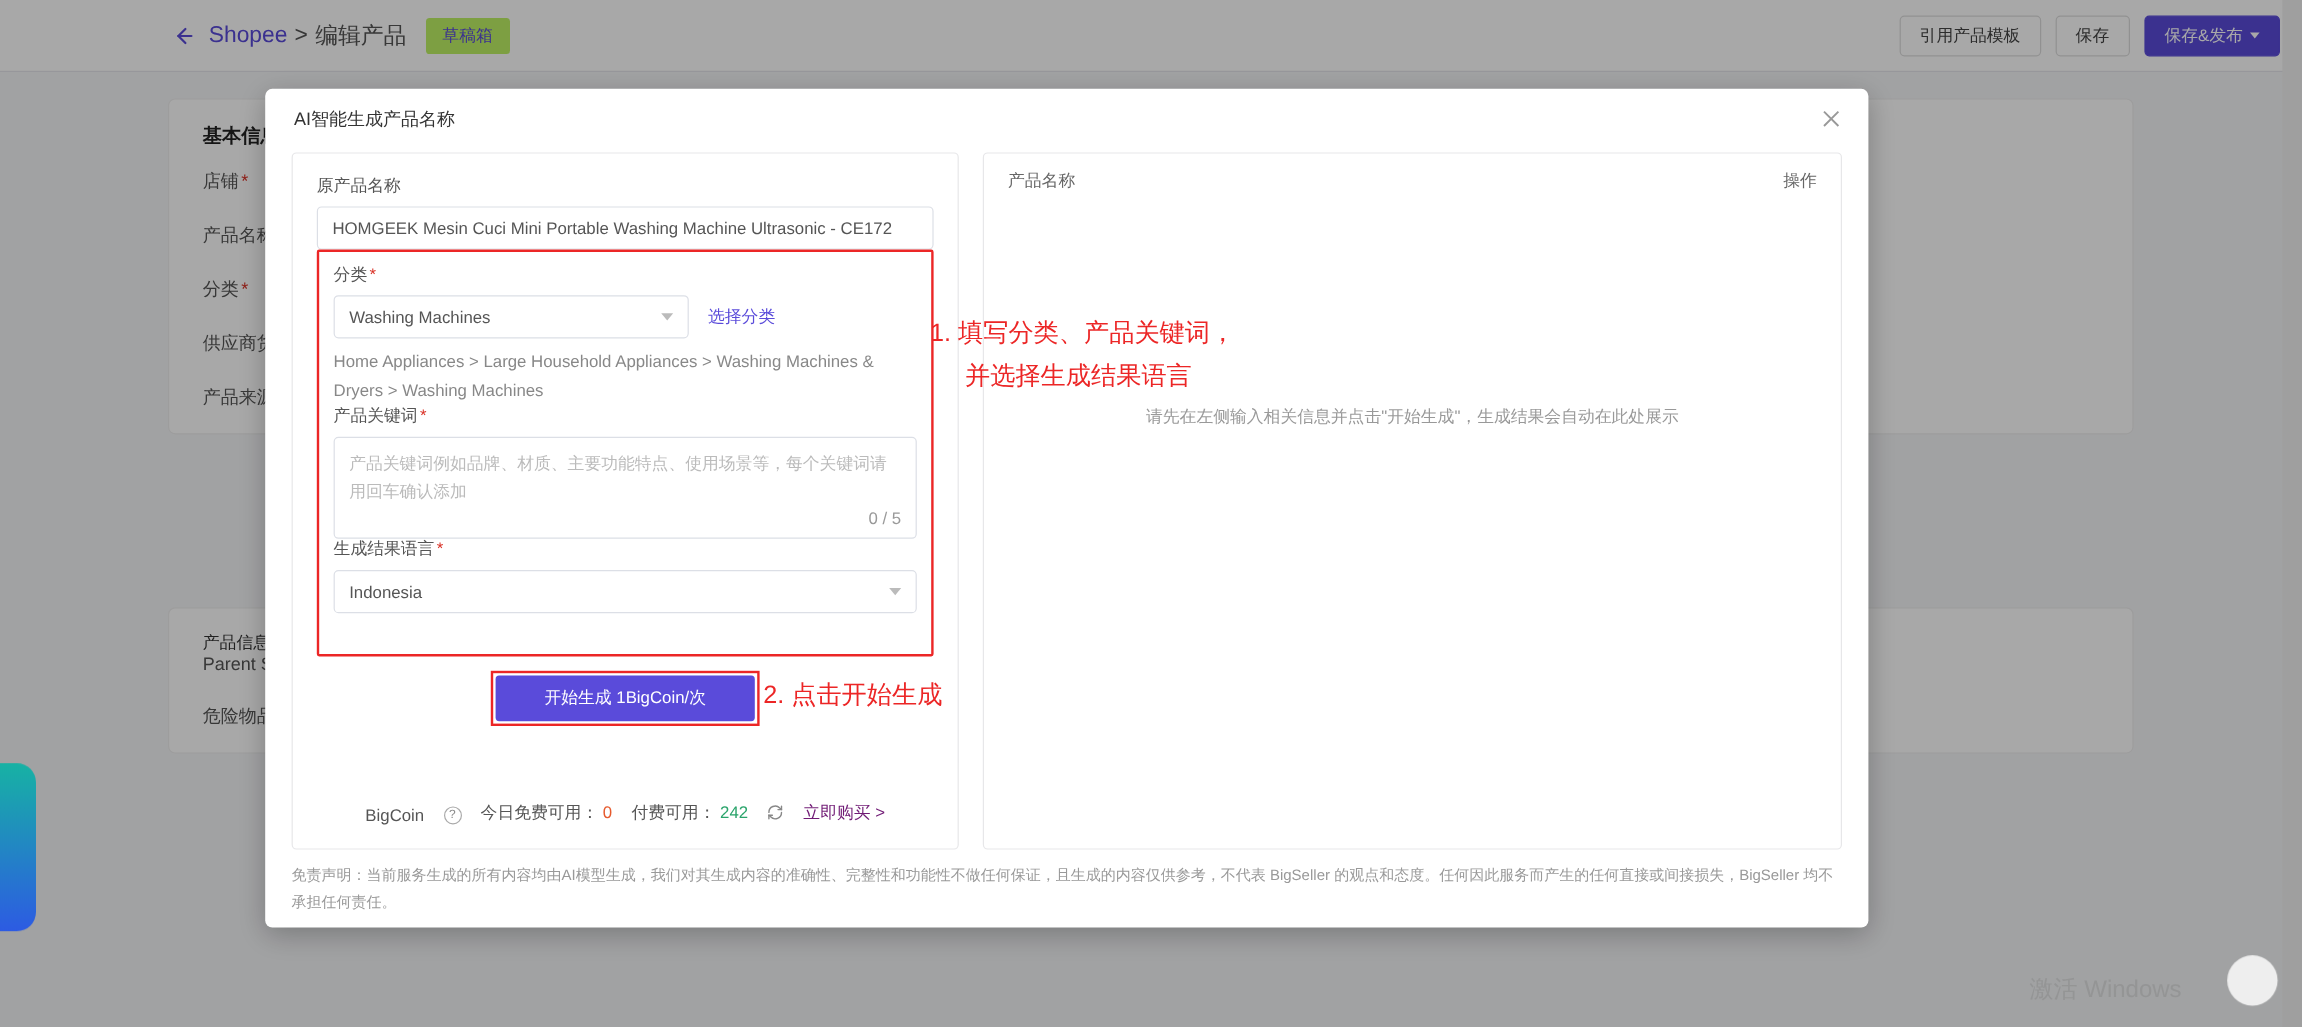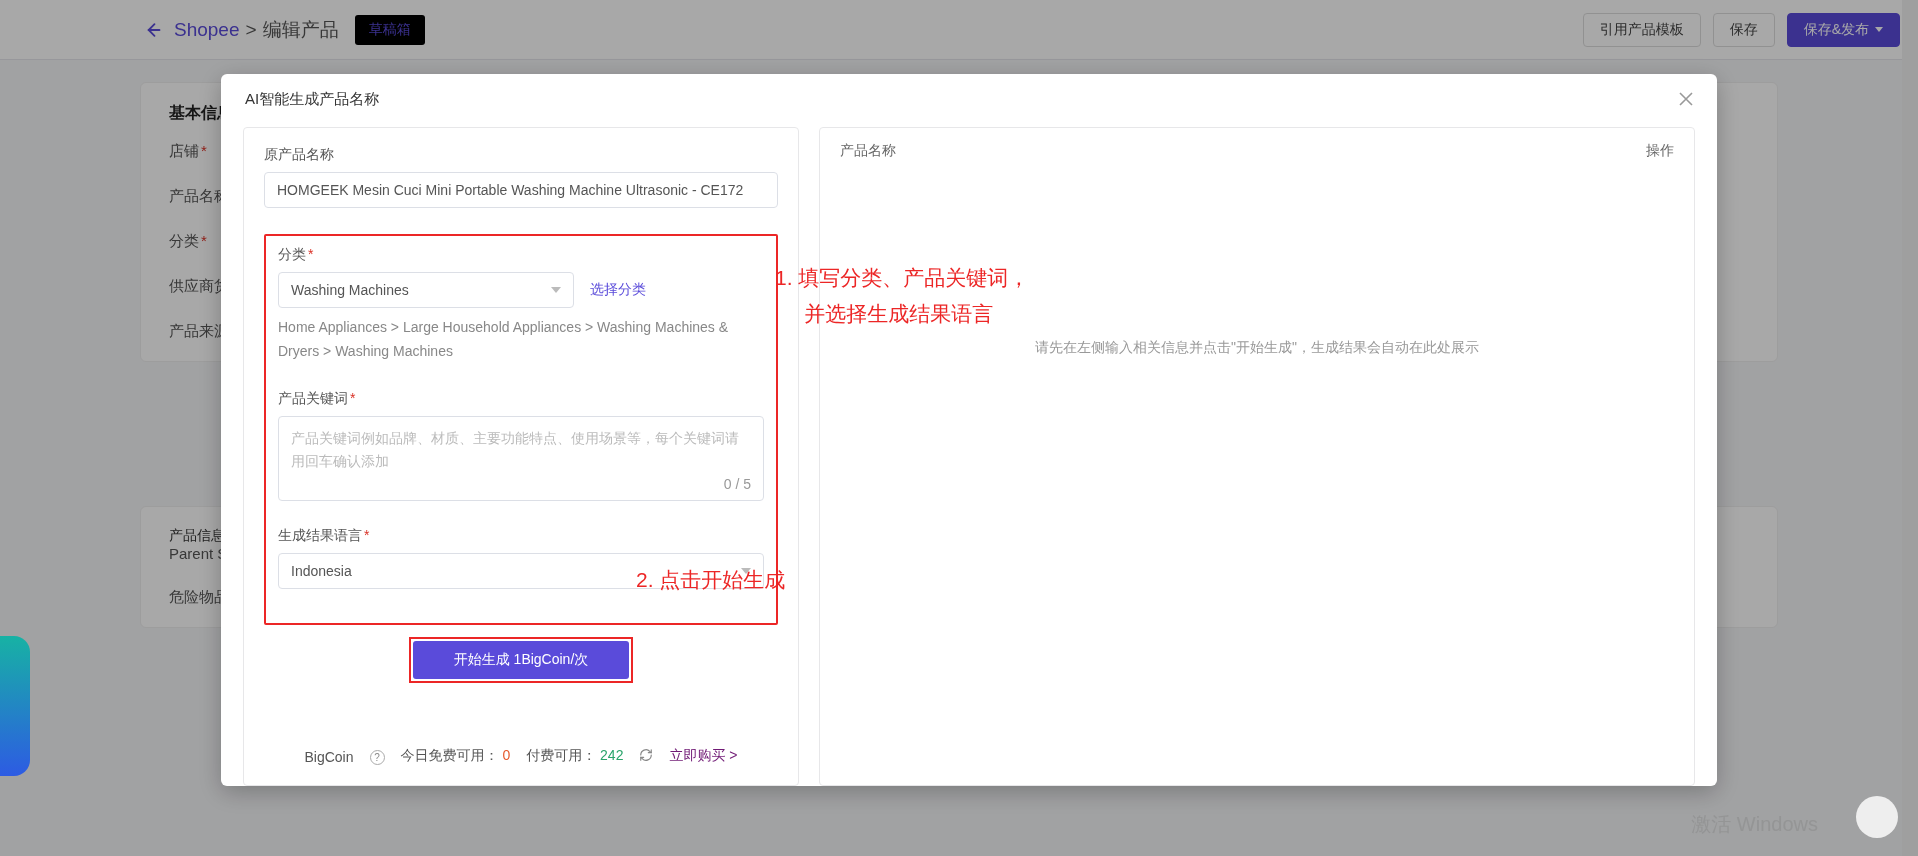--- a/index.html
+++ b/index.html
@@ -29,21 +29,21 @@
     width: 24px; height: 24px; color:#5a4bda;
     display:flex; align-items:center; justify-content:center;
   }
   .bg-header .bc {
     margin-left: 10px; color:#555; font-size:19px;
     display:flex; align-items:center; gap:6px;
   }
   .bg-header .bc .link { color:#5a4bda; }
   .bg-header .draft-badge {
     margin-left: 16px;
-    background:#000000; color:#5a4bda;
+    background:#bef264; color:#5a4bda;
     padding: 6px 14px; border-radius:3px;
   }
   .bg-header .spacer { flex:1; }
   .bg-header .btn {
     padding:7px 16px; border:1px solid #ddd; border-radius:4px;
     background:#fff; color:#444; margin-left:12px;
   }
   .bg-header .btn.primary {
     background:#5a4bda; color:#fff; border-color:#5a4bda;
     display:flex; align-items:center; gap:6px;
@@ -77,21 +77,21 @@
   
   .scrollbar-stub {
     position:fixed; right:0; top:0; bottom:0; width:16px;
     background:#f1f1f1;
   }
 
   
   .modal {
     position:fixed; z-index:10;
     left:221px; top:74px;
-    width:1496px;
+    width:1336px;
     background:#fff; border-radius:6px;
     box-shadow:0 6px 24px rgba(0,0,0,0.25);
     display:flex; flex-direction:column;
     overflow:hidden;
   }
   .modal-header {
     padding:16px 24px 0 24px;
     display:flex; align-items:center;
     position:relative;
   }
@@ -126,21 +126,21 @@
   .right-placeholder {
     flex:1;
     display:flex; align-items:flex-start; justify-content:center;
     padding-top:160px;
     color:#999; text-align:center;
     line-height:1.9;
     font-size:14px;
     padding-left:40px; padding-right:40px;
   }
 
-  .field-block { margin-bottom:26px; }
+  .field-block { margin-bottom:0; }
   .field-label { color:#555; font-size:14px; margin-bottom:8px; }
   .field-label .req { color:#d93025; margin-left:2px; }
   .text-input {
     width:100%; height:36px;
     border:1px solid #dcdfe6; border-radius:4px;
     padding:0 12px; color:#555; font-size:14px;
     display:flex; align-items:center;
   }
   .select-box {
     width:296px; height:36px;
@@ -379,20 +379,21 @@
 
     <div class="right-col">
       <div class="right-head">
         <div class="h-name">产品名称</div>
         <div class="h-op">操作</div>
       </div>
       <div class="right-placeholder">请先在左侧输入相关信息并点击"开始生成"，生成结果会自动在此处展示</div>
     </div>
   </div>
 
+  <div class="disclaimer">免责声明：当前服务生成的所有内容均由AI模型生成，我们对其生成内容的准确性、完整性和功能性不做任何保证，且生成的内容仅供参考，不代表 BigSeller 的观点和态度。任何因此服务而产生的任何直接或间接损失，BigSeller 均不承担任何责任。</div>
 </div>
 
 <div class="annot" style="left:775px; top:260px;">1. 填写分类、产品关键词，
      并选择生成结果语言</div>
 <div class="annot" style="left:636px; top:562px;">2. 点击开始生成</div>
 
 <div class="watermark">激活 Windows</div>
 <div class="avatar-stub"></div>
 
 </body></html>

